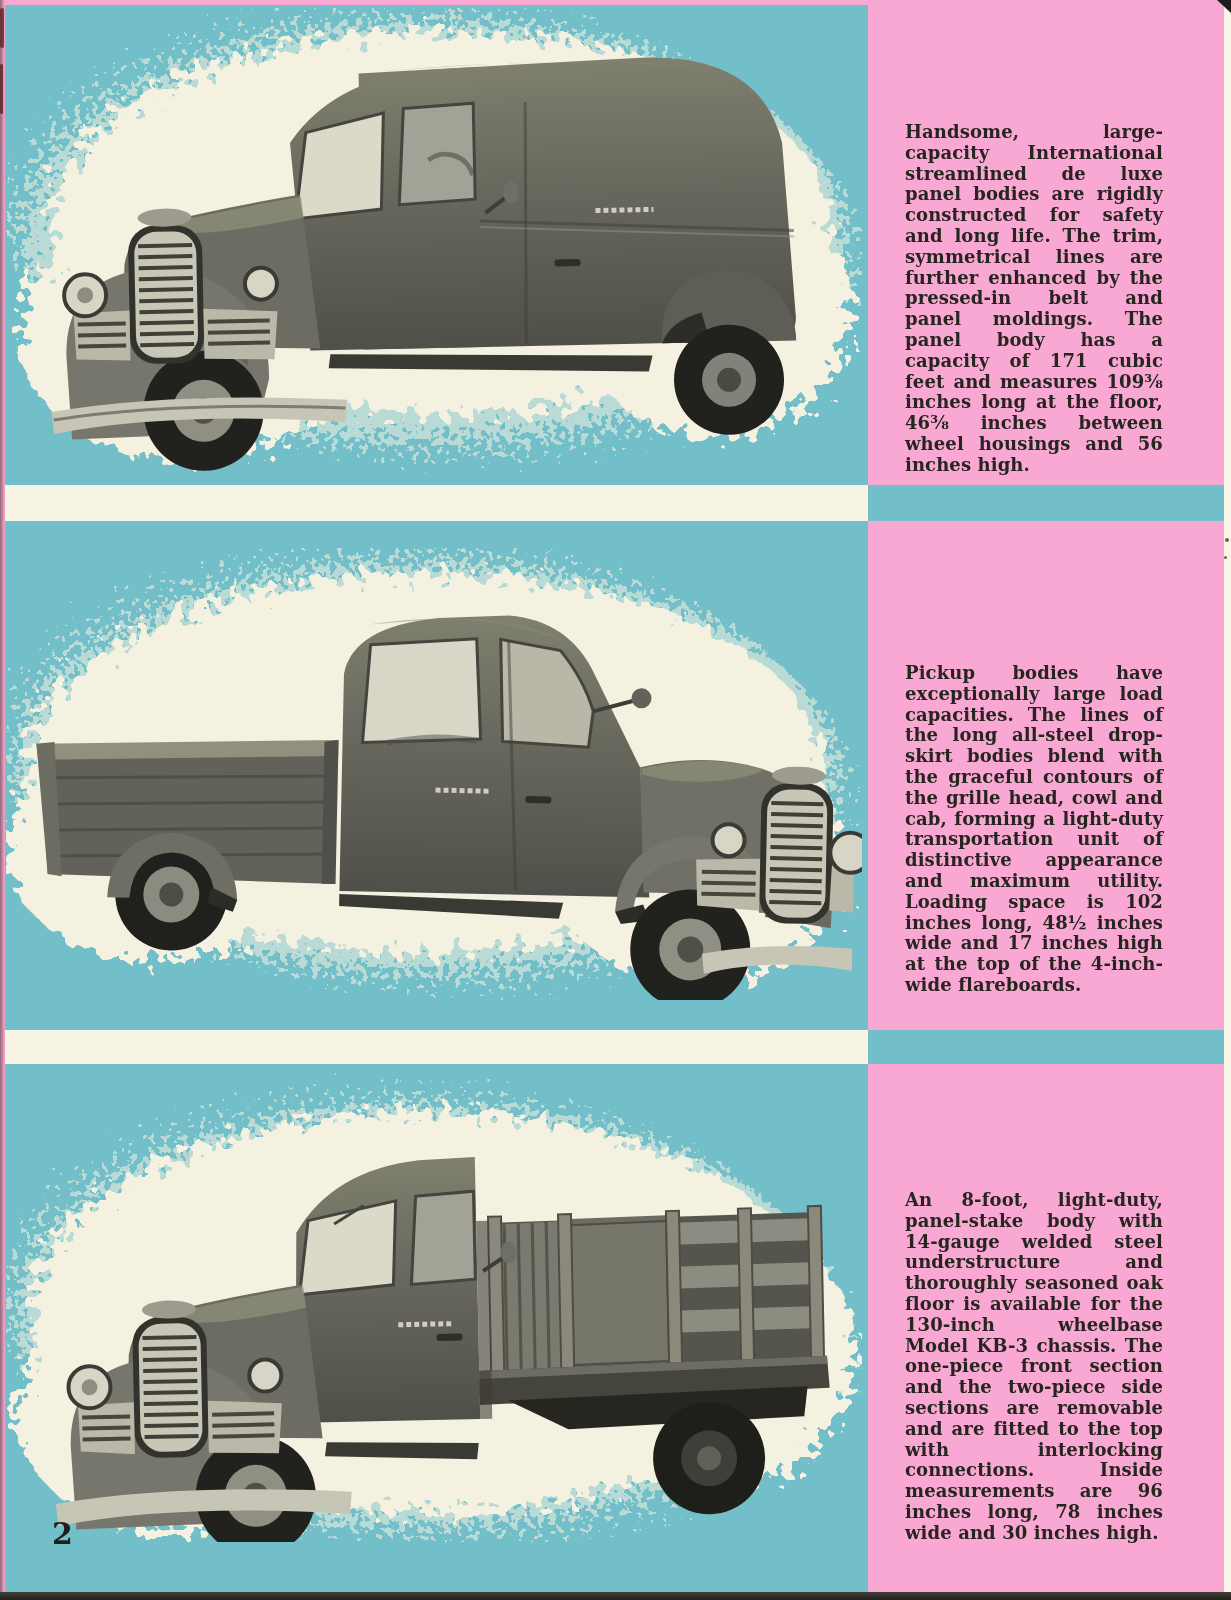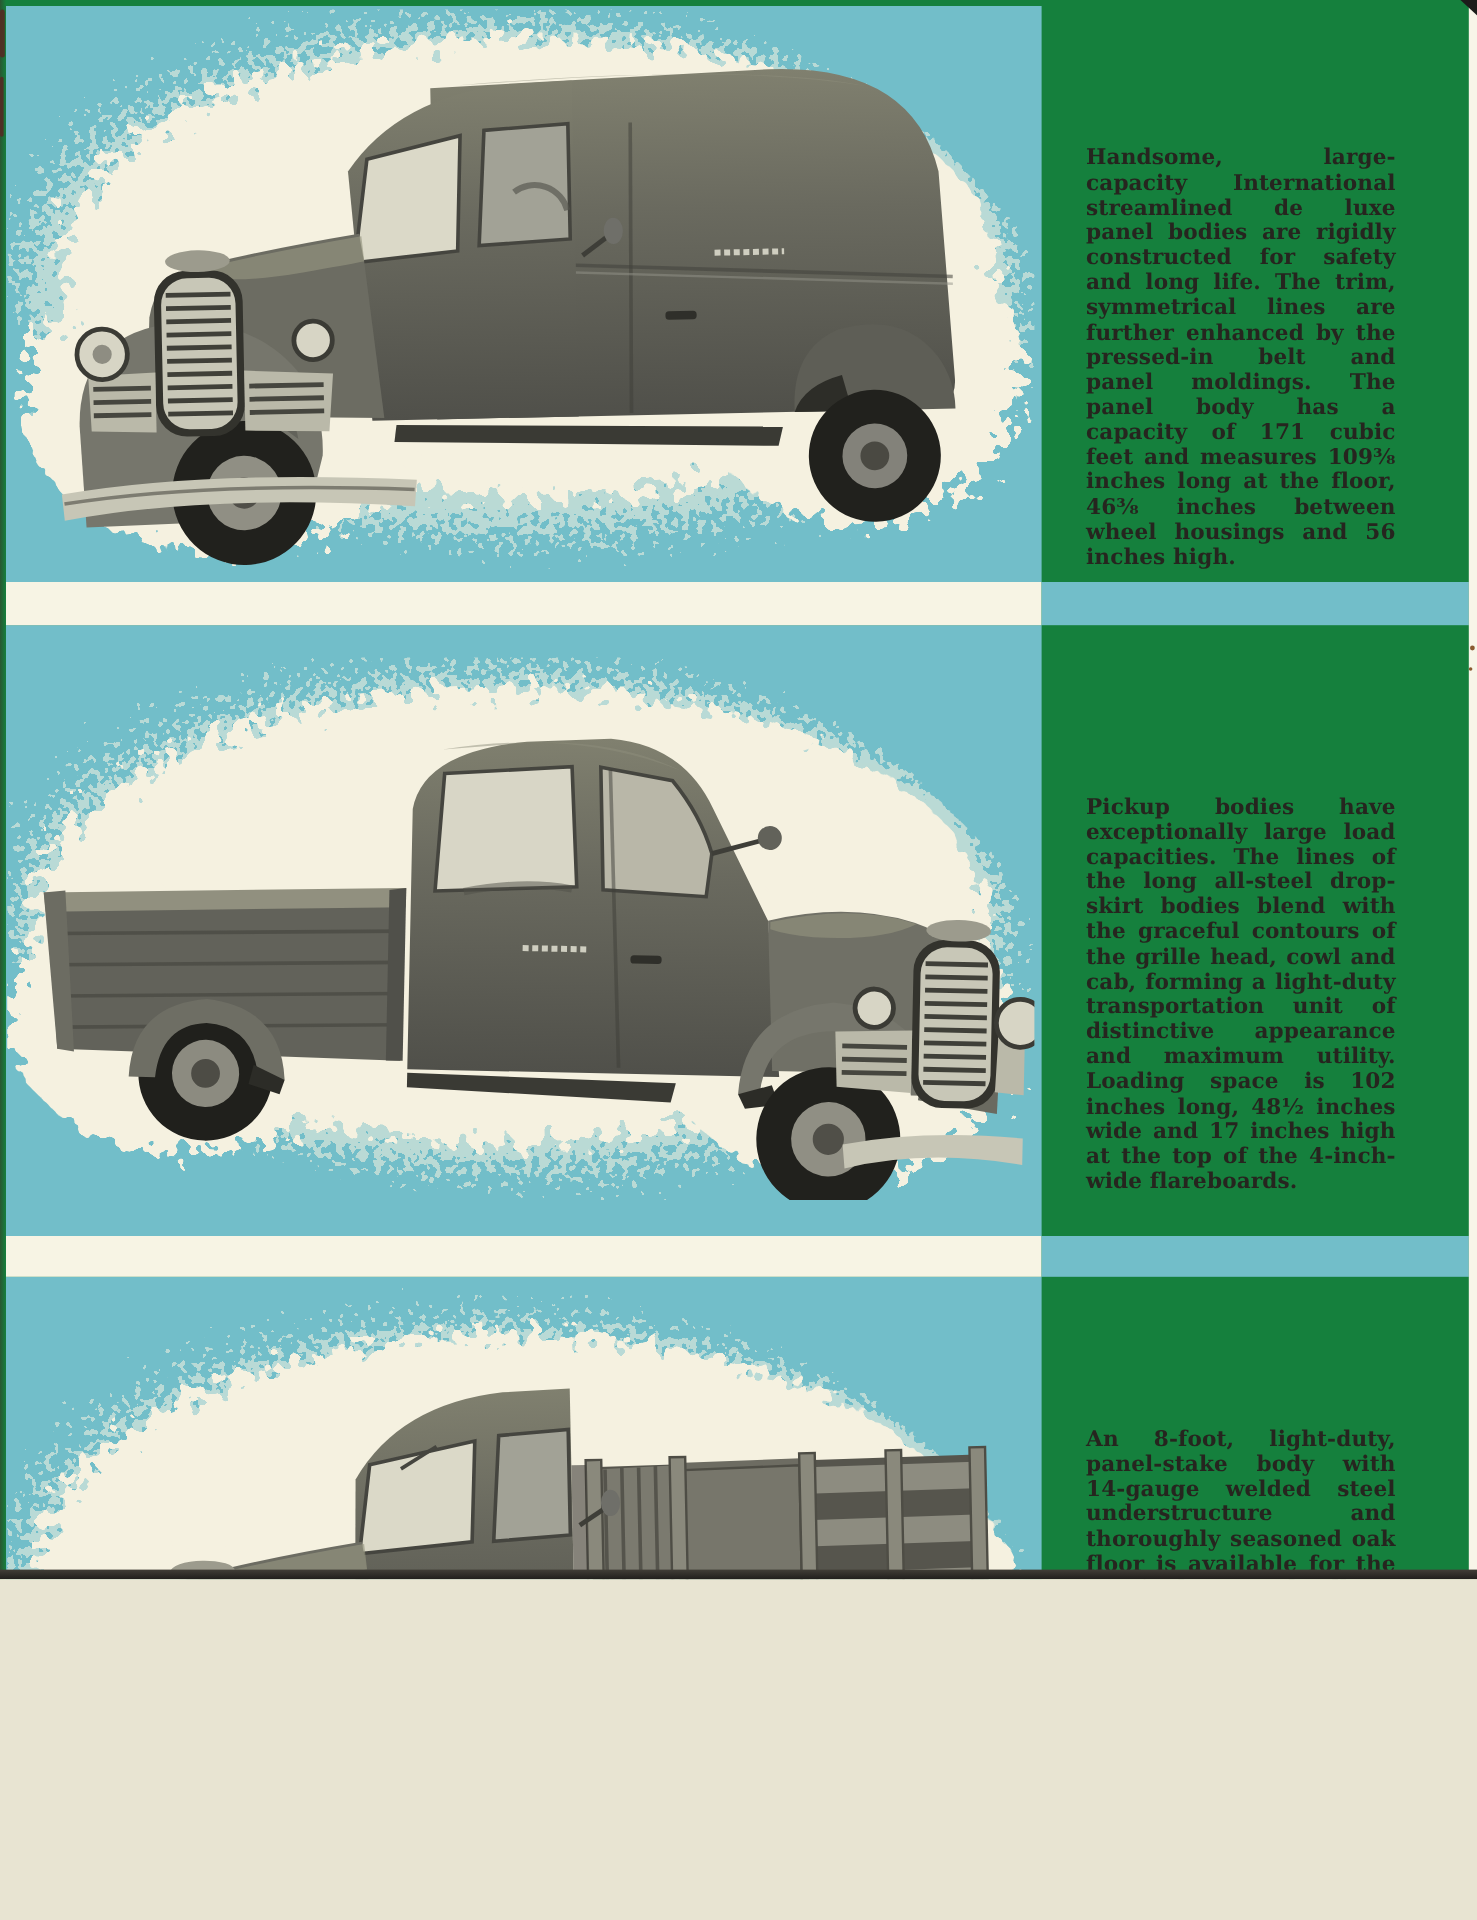--- a/index.html
+++ b/index.html
@@ -1,18 +1,18 @@
 <!DOCTYPE html>
 <html><head>
 <meta charset="utf-8">
 <style>
   html,body{margin:0;padding:0;background:#e8e4d2;}
   .page{
-    position:relative;width:1231px;height:1316px;margin:0 auto;
-    background:#15803d;overflow:hidden;
+    position:relative;width:1231px;height:1600px;margin:0 auto;
+    background:#f9a8d4;overflow:hidden;
     font-family:"DejaVu Serif","Liberation Serif",serif;
   }
   .teal{position:absolute;left:5px;width:863px;background:#72bec9;}
   .band-white{position:absolute;left:5px;width:863px;background:#f7f4e4;}
   .band-teal{position:absolute;left:868px;width:356px;background:#72bec9;}
   .fig{position:absolute;}
   .copy{
     position:absolute;left:905px;width:258px;
     font-weight:700;font-size:18px;line-height:20.8px;
     color:#26251f;text-align:justify;letter-spacing:.1px;

